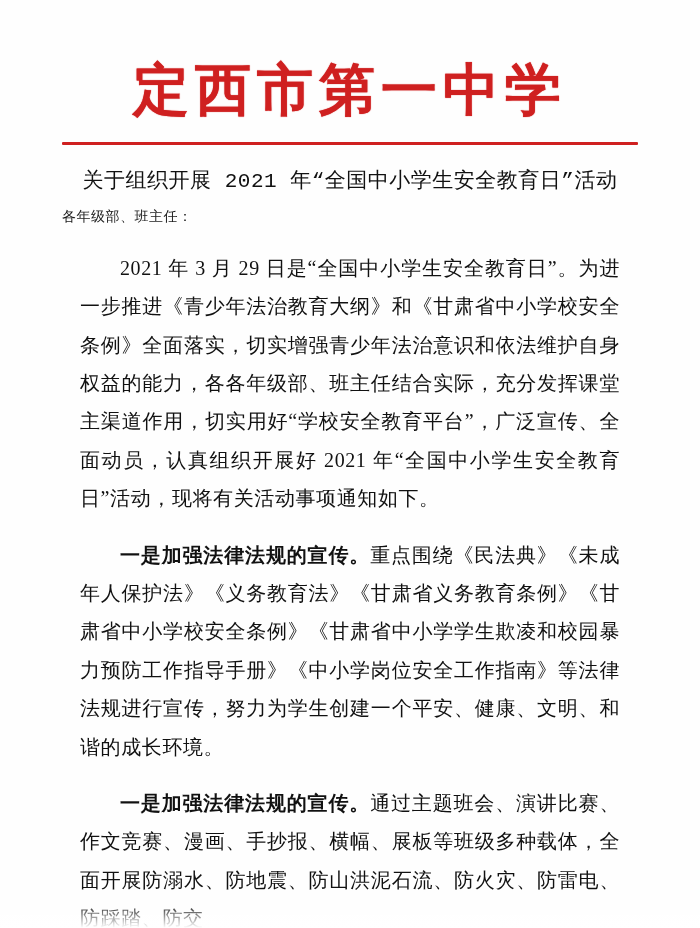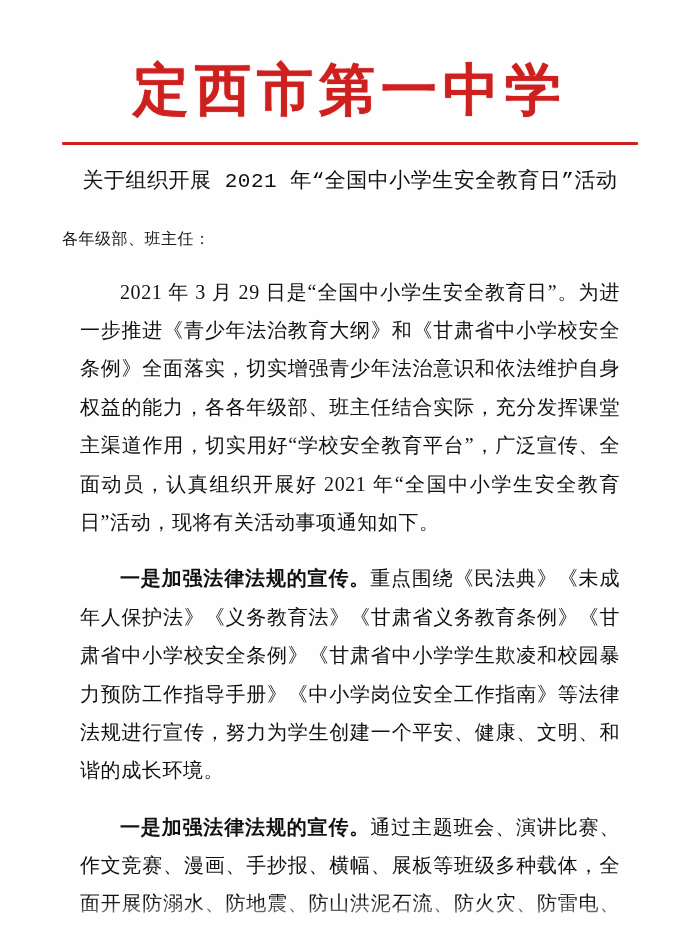--- a/index.html
+++ b/index.html
@@ -49,22 +49,22 @@
     line-height: 1.85;
     margin-top: 18px;
     letter-spacing: 0.5px;
     color: #111;
     font-family: Liberation Mono, monospace;
   }
   .doc-title .line {
     display: block;
   }
   .salutation {
-    font-size: 16px;
-    margin-top: 22px;
+    font-size: 14px;
+    margin-top: 2px;
     line-height: 1.9;
     letter-spacing: 0.5px;
   }
   .body-text {
     margin-top: 4px;
   }
   .para {
     font-size: 20px;
     line-height: 1.92;
     letter-spacing: 0.6px;

